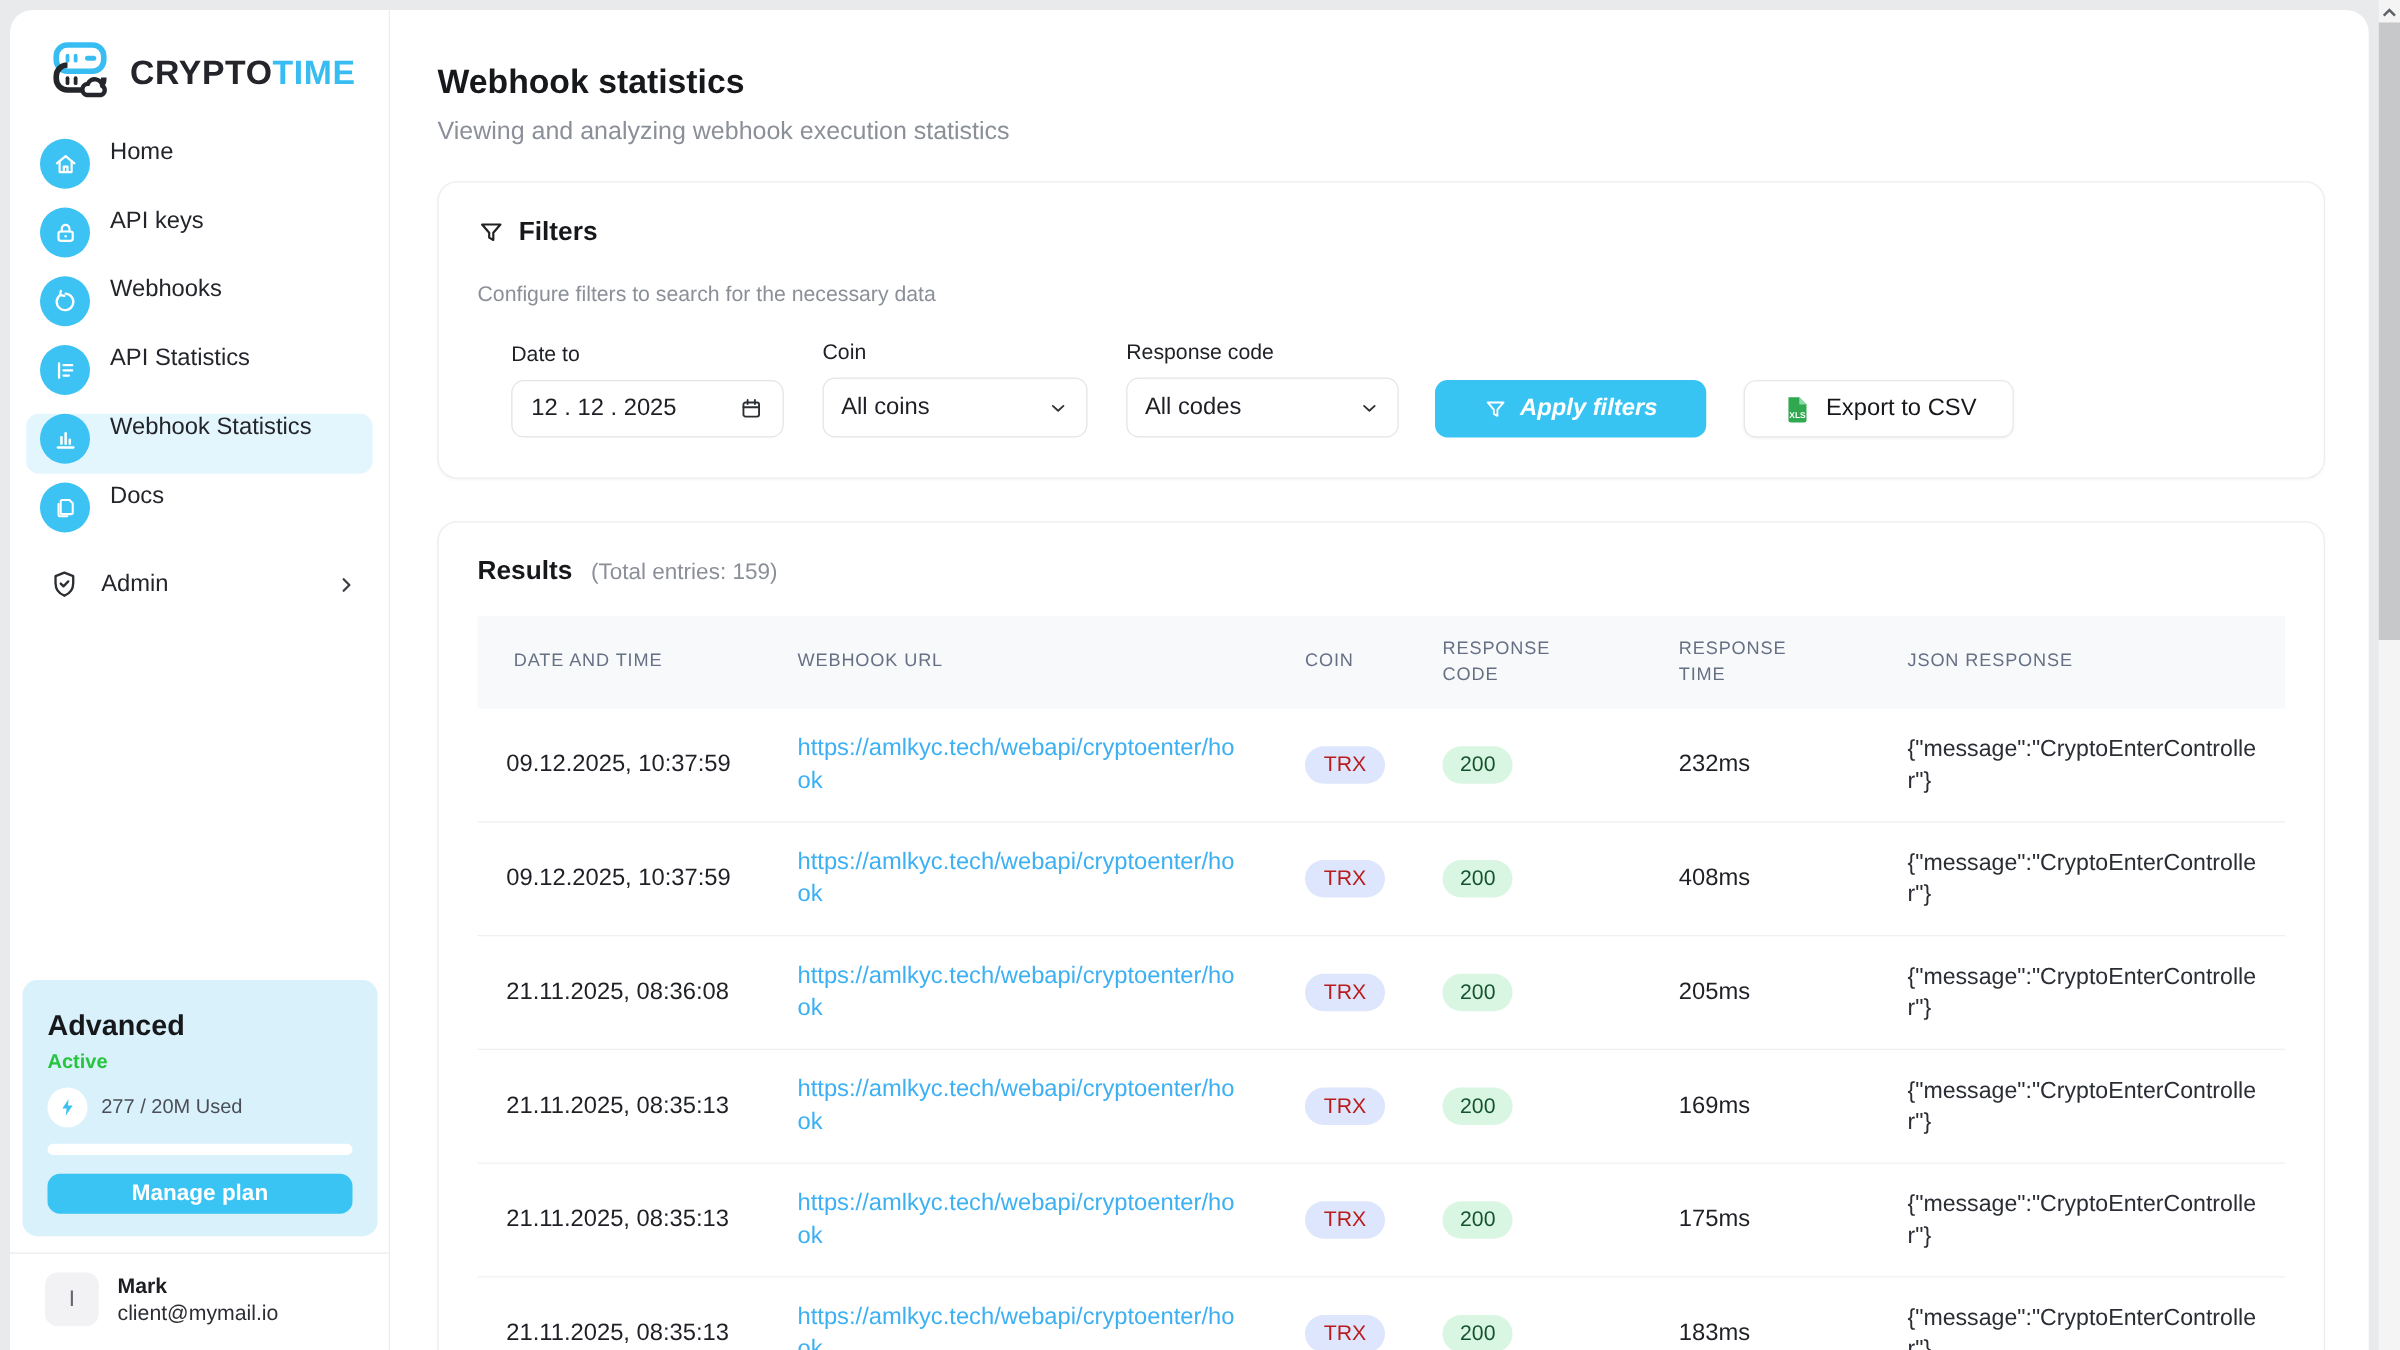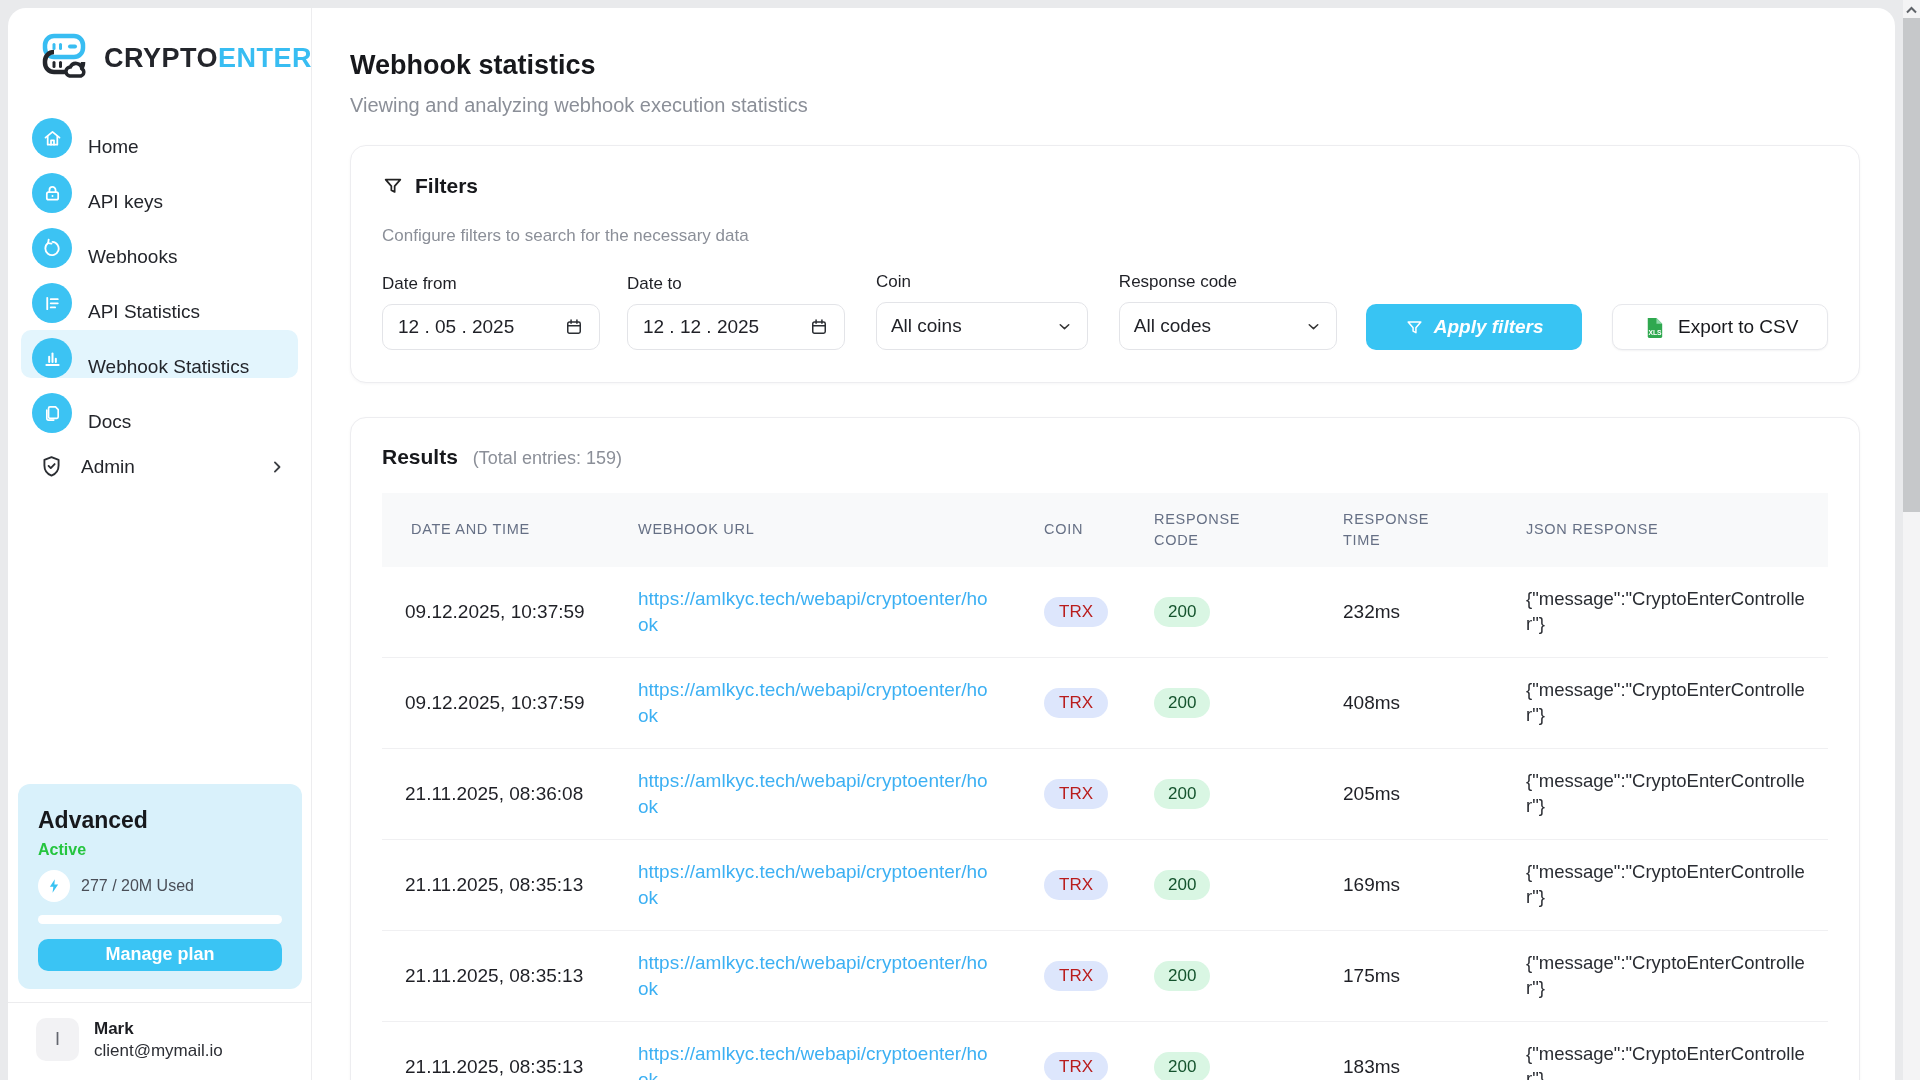--- a/index.html
+++ b/index.html
@@ -9,21 +9,21 @@
   .app { position:absolute; top:8px; left:8px; width:1887px; height:1380px;
     background:#fff; border-radius:18px; display:flex; overflow:hidden; }
 
   
   .sidebar { width:304px; flex-shrink:0; height:1072px; border-right:1px solid #ededef;
     display:flex; flex-direction:column; }
   .logo { display:flex; align-items:center; gap:12px; padding:20px 0 0 28px; }
   .logo-text { font-size:27px; font-weight:800; letter-spacing:.5px; color:#23252b; }
   .logo-text .accent { color:#38bdf2; }
   .nav { padding:0 13px; margin-top:22px; }
-  .nav-item { display:flex; align-items:flex-end; gap:16px; height:48px; padding:0 11px;
+  .nav-item { display:flex; align-items:flex-start; gap:16px; height:48px; padding:0 11px;
     border-radius:10px; margin-bottom:7px; cursor:pointer; }
   .nav-item.active { background:#e3f5fd; }
   .icon-circle { width:40px; height:40px; border-radius:50%; background:#3cc3f3;
     display:flex; align-items:center; justify-content:center; flex-shrink:0; }
   .icon-circle svg { width:21px; height:21px; }
   .nav-label { font-size:19px; color:#23252b; }
   .admin-item { display:flex; align-items:center; gap:17px; margin:14px 24px 0 31px;
     cursor:pointer; }
   .admin-item svg.shield { width:25px; height:25px; }
   .admin-item .chev { margin-left:auto; width:20px; height:20px; }
@@ -126,21 +126,21 @@
           <rect x="9" y="8" width="38" height="21" rx="9" stroke="#38bdf2" stroke-width="4.5"></rect>
           <path d="M47 34 v1 a9 9 0 0 1 -9 9 H18 a9 9 0 0 1 -9 -9 v-2 a9 9 0 0 1 9 -9" stroke="#23262b" stroke-width="4.5"></path>
           <rect x="16.5" y="15" width="3" height="7" rx="1.5" fill="#38bdf2"></rect>
           <rect x="23" y="15" width="3" height="7" rx="1.5" fill="#38bdf2"></rect>
           <rect x="32" y="16.5" width="9" height="4" rx="2" fill="#38bdf2"></rect>
           <rect x="16.5" y="33" width="3" height="7" rx="1.5" fill="#23262b"></rect>
           <rect x="23" y="33" width="3" height="7" rx="1.5" fill="#23262b"></rect>
           <path d="M33.5 48 a4.5 4.5 0 0 1 .8 -8.9 a6 6 0 0 1 11.5 1.6 a4 4 0 0 1 -.9 7.3 Z" fill="#fff" stroke="#23262b" stroke-width="3.5"></path>
         </svg>
       </span>
-      <span class="logo-text"><span>CRYPTO</span><span class="accent">ENTER</span></span>
+      <span class="logo-text"><span>CRYPTO</span><span class="accent">TIME</span></span>
     </div>
 
     <nav class="nav">
       <div class="nav-item">
         <span class="icon-circle">
           <svg viewBox="0 0 24 24" fill="none" stroke="#fff" stroke-width="2" stroke-linecap="round" stroke-linejoin="round">
               <path d="M4 11 L12 4.5 L20 11"></path>
               <path d="M6.5 9.3 V19 H17.5 V9.3"></path>
               <path d="M10.3 19 V14 H13.7 V19"></path>
             </svg>
@@ -241,32 +241,20 @@
     <section class="card filters-card">
       <div class="filters-head">
         <svg viewBox="0 0 24 24" fill="none" stroke="#222" stroke-width="1.9" stroke-linejoin="round">
             <path d="M4 5 h16 l-6.2 7.2 v6.3 l-3.6 -2 v-4.3 Z"></path>
           </svg>
         <span class="filters-title">Filters</span>
       </div>
       <div class="filters-sub">Configure filters to search for the necessary data</div>
 
       <div class="filters-row">
-        <div class="field">
-          <span class="field-label">Date from</span>
-          <div class="date-input">
-            <span>12 . 05 . 2025</span>
-            <svg viewBox="0 0 24 24" fill="none" stroke="#2b2e33" stroke-width="1.8" stroke-linecap="round">
-                <rect x="4.5" y="6" width="15" height="13.5" rx="2"></rect>
-                <path d="M8.5 3.5 v4"></path>
-                <path d="M15.5 3.5 v4"></path>
-                <path d="M4.5 10.5 h15"></path>
-              </svg>
-          </div>
-        </div>
         <div class="gap27"></div>
         <div class="field">
           <span class="field-label">Date to</span>
           <div class="date-input">
             <span>12 . 12 . 2025</span>
             <svg viewBox="0 0 24 24" fill="none" stroke="#2b2e33" stroke-width="1.8" stroke-linecap="round">
                 <rect x="4.5" y="6" width="15" height="13.5" rx="2"></rect>
                 <path d="M8.5 3.5 v4"></path>
                 <path d="M15.5 3.5 v4"></path>
                 <path d="M4.5 10.5 h15"></path>

